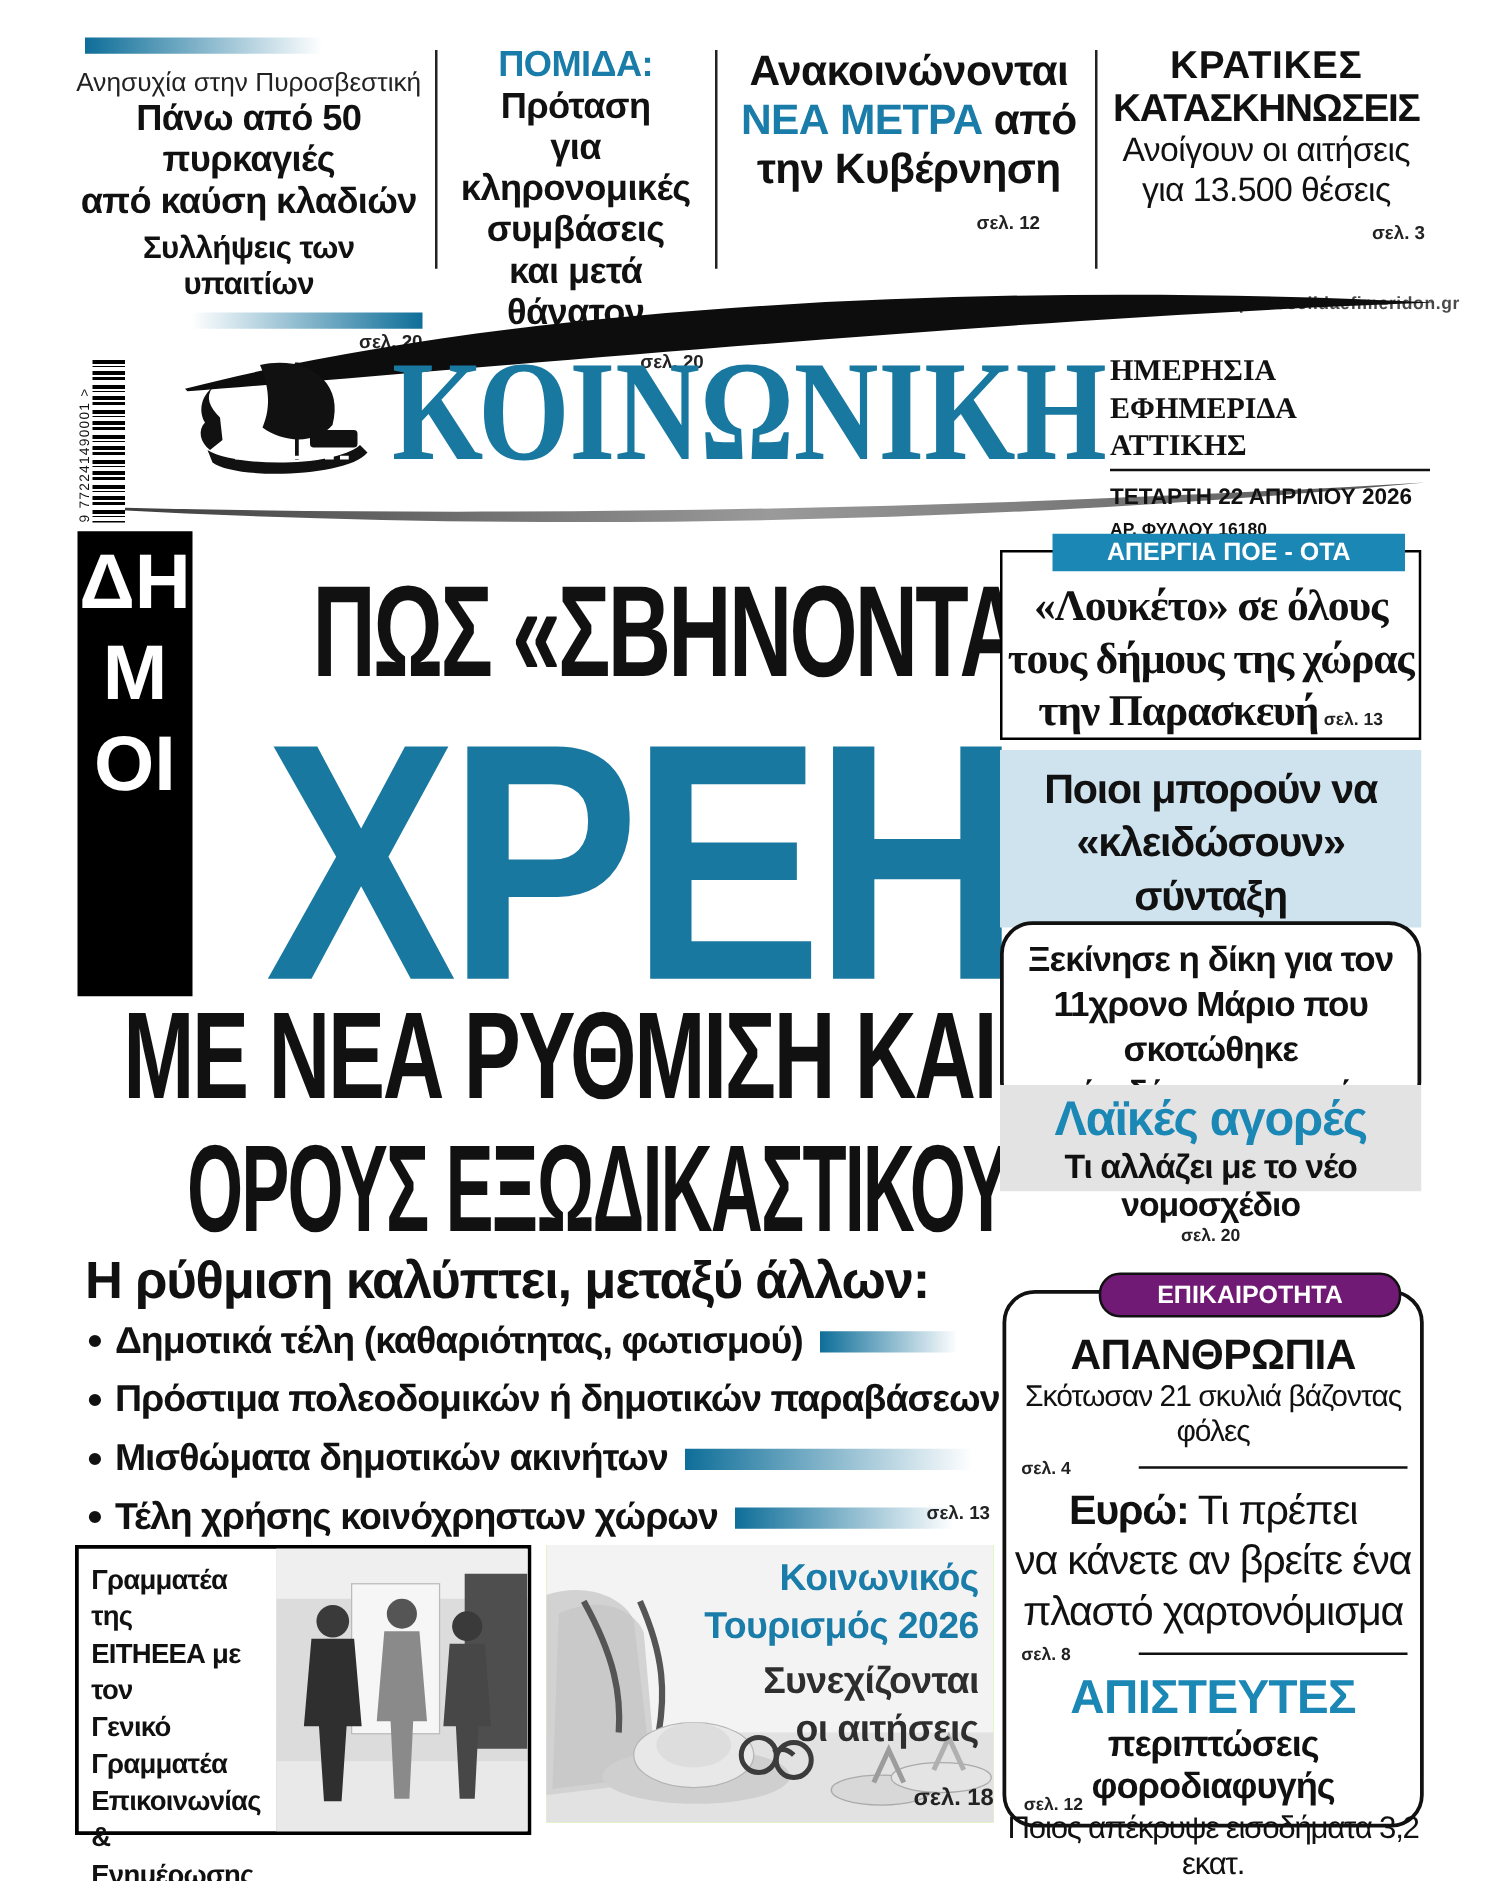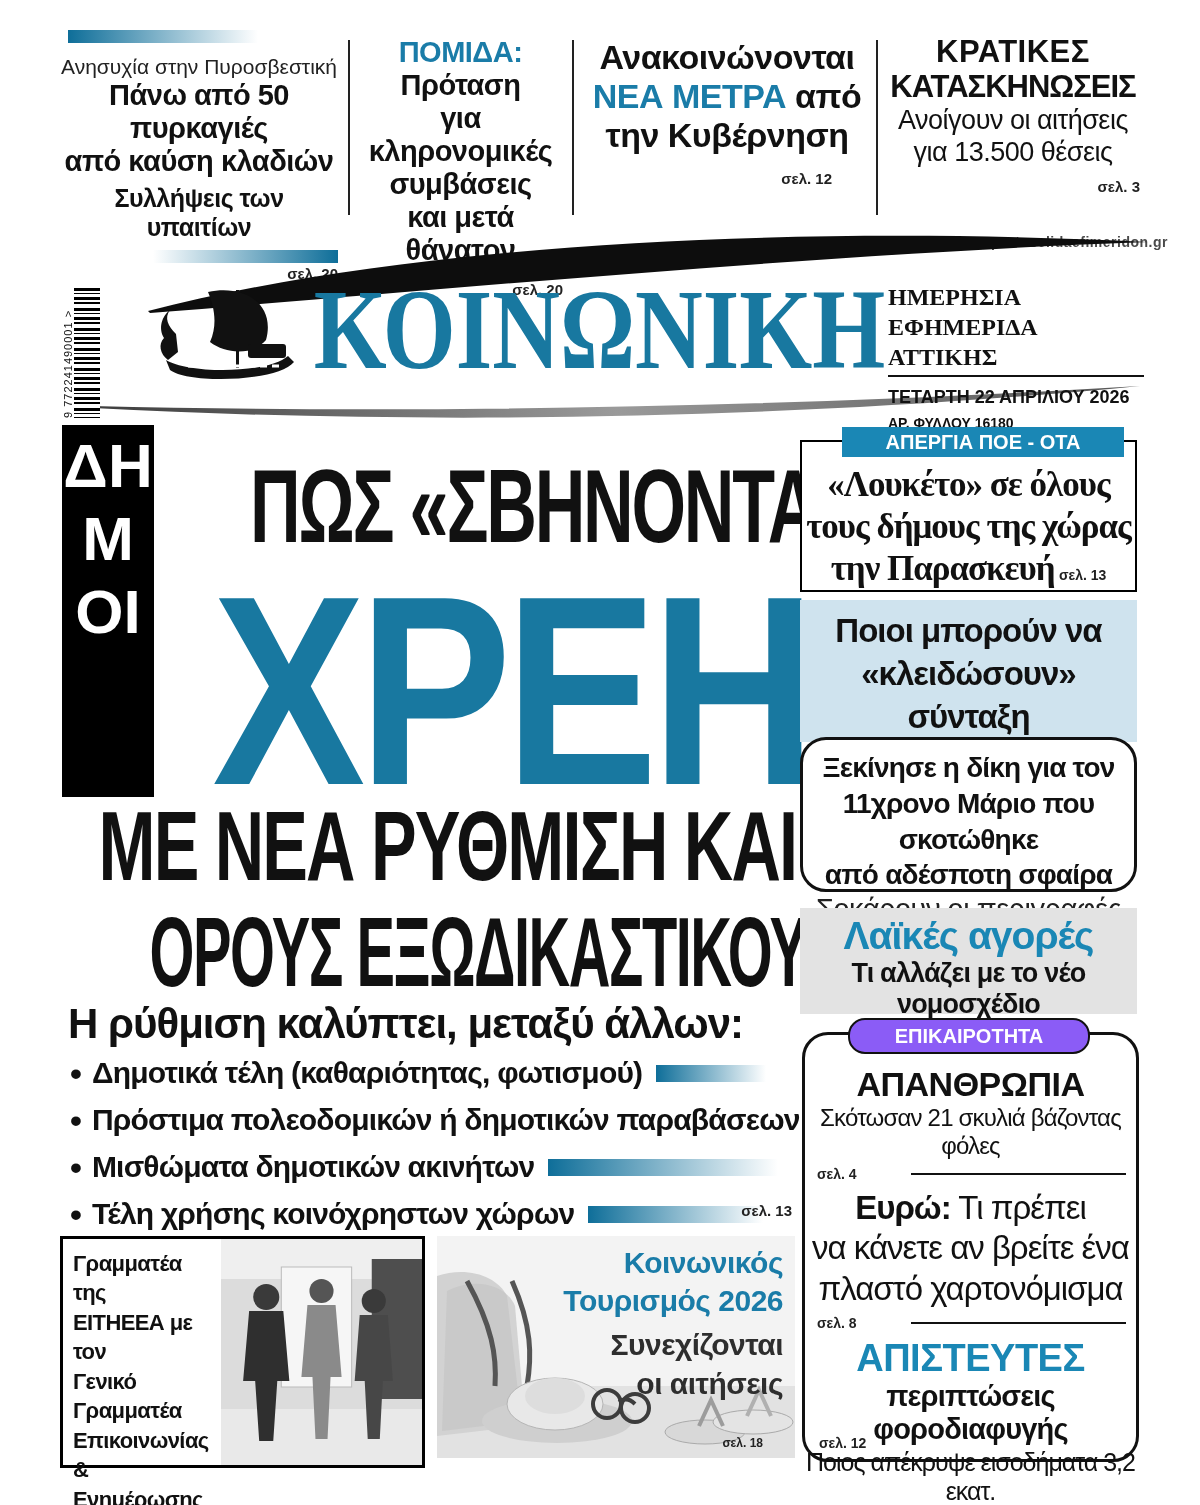--- a/index.html
+++ b/index.html
@@ -212,21 +212,21 @@
   </div>
 
   <div class="rbox ctr" style="top:737px;height:155px;border:3px solid #111;border-radius:26px;background:#fff;">
     <div class="box3line" style="margin-top:10px;">Ξεκίνησε η δίκη για τον</div>
     <div class="box3line">11χρονο Μάριο που σκοτώθηκε</div>
     <div class="box3line">από αδέσποτη σφαίρα</div>
     <div class="box3light" style="display:inline-block;">Σοκάρουν οι περιγραφές</div>
     <span class="smallref">σελ. 8</span>
   </div>
 
-  <div class="rbox ctr" style="top:908px;height:106px;background:#e3e3e3;">
+  <div class="rbox ctr" style="top:868px;height:85px;background:#e3e3e3;">
     <div style="font-size:39px;font-weight:bold;color:#1a87b5;padding-top:6px;letter-spacing:-1px;">Λαϊκές αγορές</div>
     <div style="font-size:27px;font-weight:bold;letter-spacing:-0.8px;display:inline-block;">Τι αλλάζει με το νέο νομοσχέδιο</div>
     <span class="smallref">σελ. 20</span>
   </div>
 
   <div class="rbox" style="left:802px;top:1032px;height:430px;border:3px solid #111;border-radius:26px;background:#fff;">
     <div class="ctr">
       <div style="font-size:34px;font-weight:bold;margin-top:30px;letter-spacing:-0.5px;">ΑΠΑΝΘΡΩΠΙΑ</div>
       <div style="font-size:24px;letter-spacing:-0.8px;">Σκότωσαν 21 σκυλιά βάζοντας φόλες</div>
     </div>
@@ -245,21 +245,21 @@
       <span class="rl"></span>
     </div>
     <div class="ctr">
       <div style="font-size:38px;font-weight:bold;color:#1a87b5;letter-spacing:-0.5px;">ΑΠΙΣΤΕΥΤΕΣ</div>
       <div style="font-size:29px;font-weight:bold;letter-spacing:-0.8px;">περιπτώσεις φοροδιαφυγής</div>
       <div style="font-size:25px;letter-spacing:-1px;margin-top:2px;">Ποιος απέκρυψε εισοδήματα 3,2 εκατ.</div>
 
     </div>
     <div class="smallref" style="position:absolute;left:14px;bottom:8px;">σελ. 12</div>
   </div>
-  <div class="tab-blue" style="left:848px;top:1018px;width:238px;height:32px;line-height:32px;font-size:20px;border:2px solid #111;border-radius:17px;background:#8b5cf6;">ΕΠΙΚΑΙΡΟΤΗΤΑ</div>
+  <div class="tab-blue" style="left:879px;top:1018px;width:238px;height:32px;line-height:32px;font-size:20px;border:2px solid #111;border-radius:17px;background:#701a75;">ΕΠΙΚΑΙΡΟΤΗΤΑ</div>
 
   <div class="abs" style="left:60px;top:1236px;width:365px;height:232px;border:3px solid #000;display:flex;box-sizing:border-box;background:#fff;">
     <div style="width:158px;padding:10px 4px 6px 10px;box-sizing:border-box;">
       <div class="caption">Γραμματέα της</div>
       <div class="caption">ΕΙΤΗΕΕΑ με τον</div>
       <div class="caption">Γενικό Γραμματέα</div>
       <div class="caption">Επικοινωνίας</div>
       <div class="caption">&amp; Ενημέρωσης</div>
 
     </div>
@@ -298,16 +298,16 @@
       <ellipse cx="316" cy="186" rx="40" ry="12" fill="#e4e4e4" stroke="#aaa"></ellipse>
       <path d="M262,190 l12,-26 l12,26" stroke="#9c9c9c" stroke-width="4" fill="none"></path>
       <path d="M310,180 l12,-26 l12,26" stroke="#b0b0b0" stroke-width="4" fill="none"></path>
     </svg>
     <div class="abs" style="right:12px;top:8px;text-align:right;">
       <div class="tour-blue">Κοινωνικός</div>
       <div class="tour-blue">Τουρισμός 2026</div>
       <div class="tour-dark" style="margin-top:6px;">Συνεχίζονται</div>
       <div class="tour-dark">οι αιτήσεις</div>
     </div>
-    <div class="abs" style="right:32px;bottom:8px;font-size:12px;font-weight:bold;color:#222;">σελ. 18</div>
+    <div class="abs" style="right:0;bottom:8px;font-size:19px;font-weight:bold;color:#222;">σελ. 18</div>
   </div>
 
 </div>
 
 </body></html>

